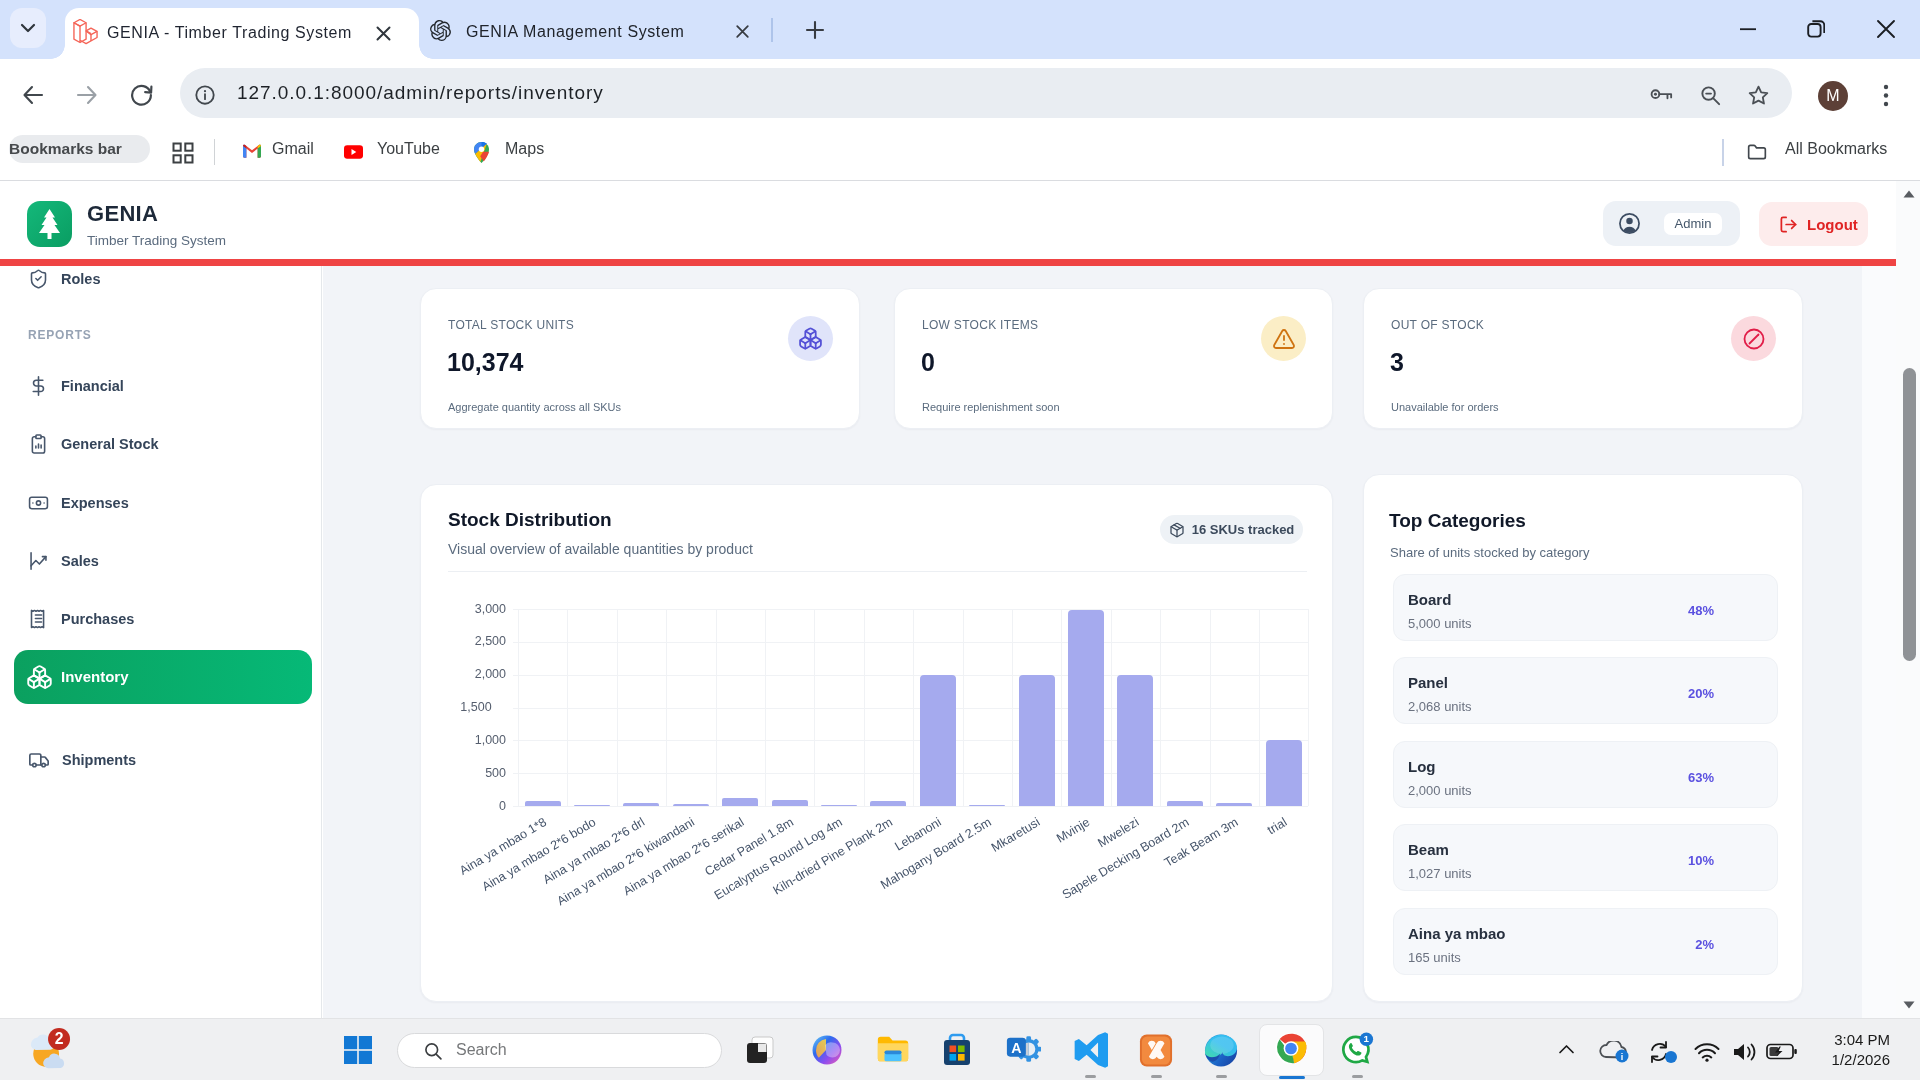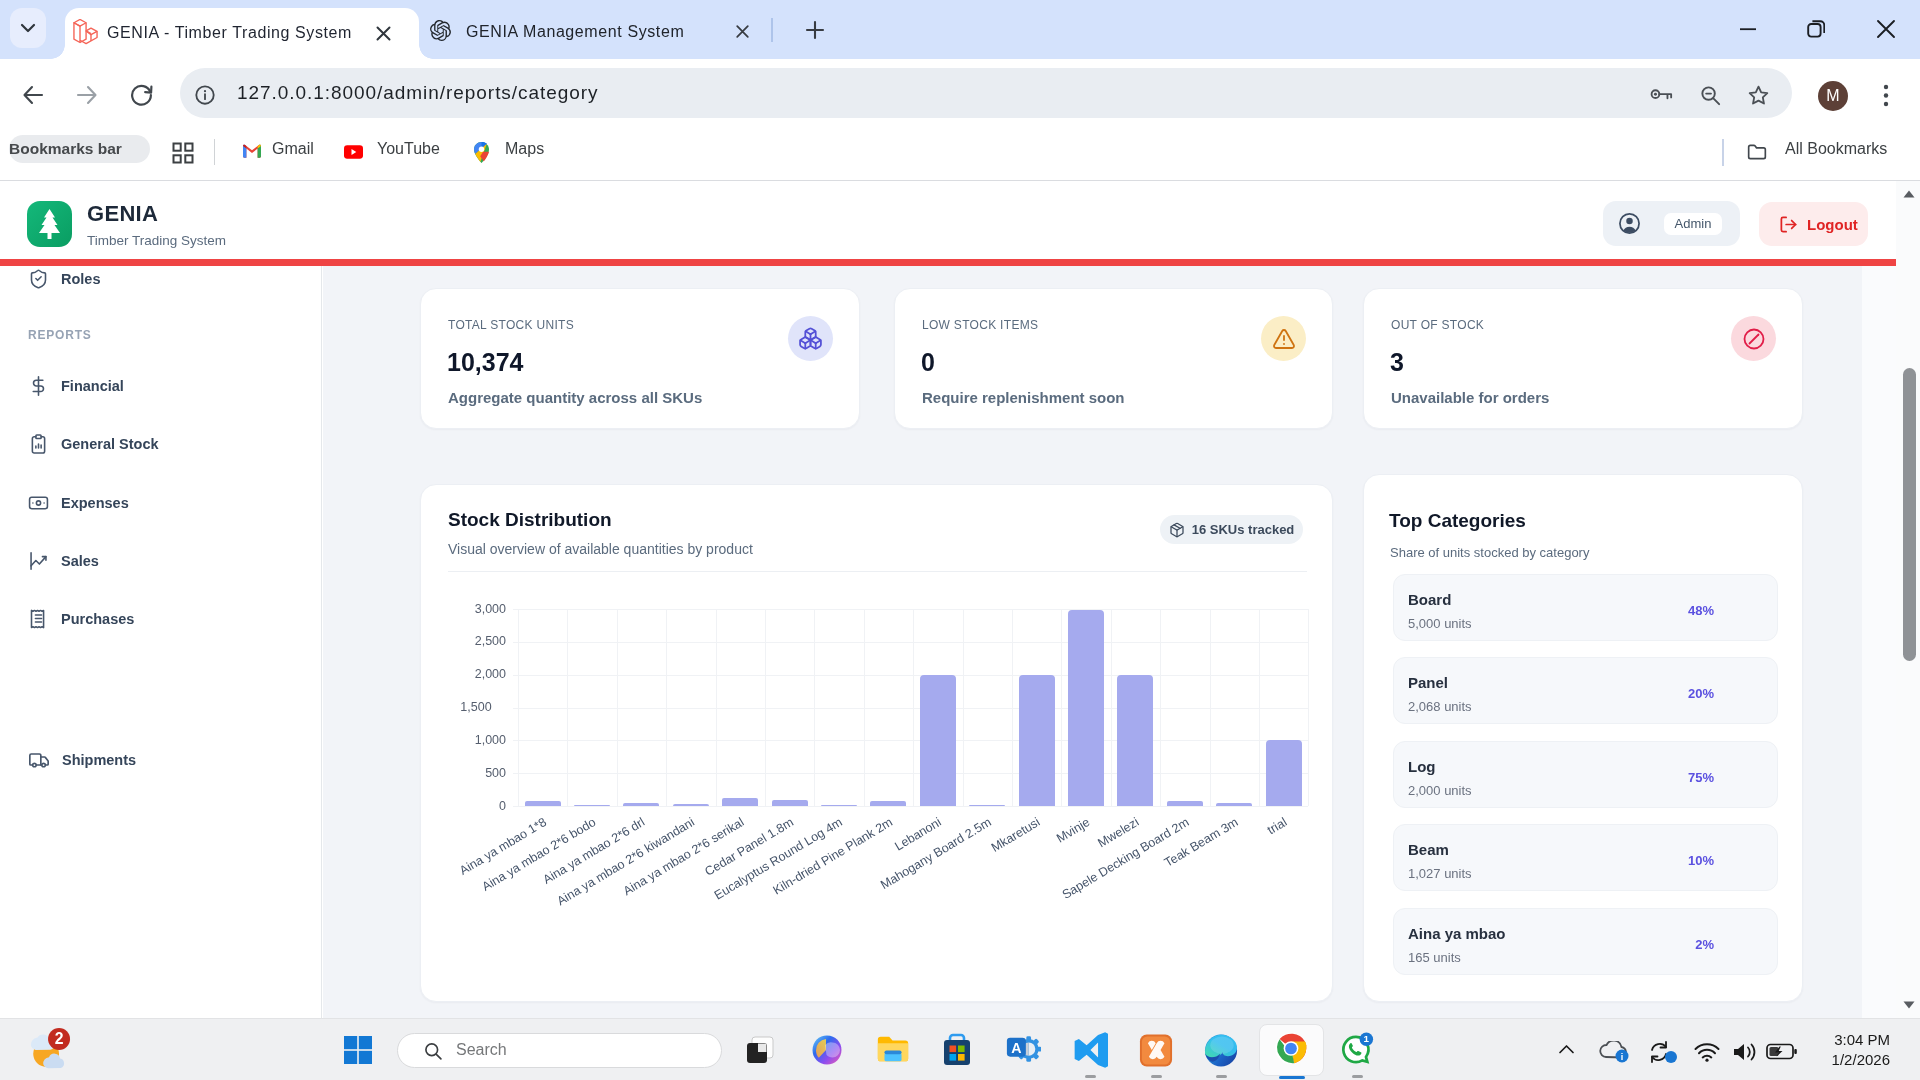--- a/index.html
+++ b/index.html
@@ -42,21 +42,21 @@
 .navitem svg { flex:0 0 auto; }
 #reportslabel { position:absolute; left:28px; top:62px; font-size:12px; font-weight:700; color:#97a3b4; letter-spacing:0.8px; }
 #invpill { position:absolute; left:14px; top:384px; width:298px; height:54px; border-radius:14px; background:linear-gradient(90deg,#0ba05f,#06b977); }
 #invpill .lbl { position:absolute; left:47px; top:18px; color:#fff; font-size:15px; font-weight:700; }
 
 
 #main { position:absolute; left:323px; top:266px; width:1573px; height:752px; background:#f2f4f8; }
 .card { position:absolute; background:#fff; border:1px solid #eceff4; border-radius:16px; box-shadow:0 1px 2px rgba(16,24,40,.04); }
 .statlabel { position:absolute; left:27px; top:29px; font-size:12px; font-weight:400; color:#5a6b7e; letter-spacing:0.3px; }
 .statvalue { position:absolute; left:26px; top:59px; font-size:25px; font-weight:700; color:#0f172a; }
-.statcap { position:absolute; left:27px; top:100px; font-size:15px; color:#5a6b7e;font-weight:bold; }
+.statcap { position:absolute; left:27px; top:112px; font-size:11px; color:#5a6b7e; }
 .staticon { position:absolute; width:45px; height:45px; border-radius:50%; display:flex; align-items:center; justify-content:center; }
 
 
 #charttitle { position:absolute; left:27px; top:24px; font-size:19px; font-weight:700; color:#101828; }
 #chartsub { position:absolute; left:27px; top:56px; font-size:14px; color:#5b6b7e; }
 #chip { position:absolute; left:739px; top:30px; width:143px; height:29px; border-radius:15px; background:#eef2f6; display:flex; align-items:center; justify-content:center; gap:7px; font-size:13px; font-weight:700; color:#3c4a5c; }
 #chartsep { position:absolute; left:27px; top:86px; width:859px; height:1px; background:#eceff3; }
 .gridh { position:absolute; background:#f0f2f5; height:1px; }
 .gridv { position:absolute; background:#f0f2f5; width:1px; }
 .ylab { position:absolute; width:60px; text-align:right; font-size:12.5px; color:#555e6e; }
@@ -142,21 +142,21 @@
   <svg style="position:absolute;left:129px;top:23px;" width="25" height="25" viewBox="0 0 24 24" fill="none">
       <path d="M20.4 9.5 A 9 9 0 1 0 21 12.5" stroke="#41474d" stroke-width="2.1" fill="none" stroke-linecap="round"></path>
       <path d="M21.5 4.5 L21.2 10.2 L15.5 9.7" stroke="#41474d" stroke-width="2.1" fill="none" stroke-linecap="round" stroke-linejoin="round"></path>
     </svg>
   <div id="addrpill"></div>
   <svg style="position:absolute;left:194px;top:25px;" width="22" height="22" viewBox="0 0 24 24" fill="none">
       <circle cx="12" cy="12" r="9.5" stroke="#41474d" stroke-width="2"></circle>
       <path d="M12 11 L12 16.5" stroke="#41474d" stroke-width="2" stroke-linecap="round"></path>
       <circle cx="12" cy="7.8" r="1.2" fill="#41474d"></circle>
     </svg>
-  <div id="urltext">127.0.0.1:8000/admin/reports/category</div>
+  <div id="urltext">127.0.0.1:8000/admin/reports/inventory</div>
   <svg style="position:absolute;left:1649px;top:26px;" width="24" height="22" viewBox="0 0 26 22" fill="none">
       <circle cx="7" cy="9" r="4.2" stroke="#4a4f55" stroke-width="2"></circle>
       <circle cx="7" cy="9" r="1.6" fill="#4a4f55"></circle>
       <path d="M11 9 H24 M20 9 v4.5 M24 9 v3.5" stroke="#4a4f55" stroke-width="2" stroke-linecap="round"></path>
     </svg>
   <svg style="position:absolute;left:1699px;top:25px;" width="23" height="23" viewBox="0 0 24 24" fill="none">
       <circle cx="10" cy="10" r="6.5" stroke="#4a4f55" stroke-width="2"></circle>
       <path d="M7.5 10 h5 M15 15 L21 21" stroke="#4a4f55" stroke-width="2" stroke-linecap="round"></path>
     </svg>
   <svg style="position:absolute;left:1747px;top:25px;" width="23" height="23" viewBox="0 0 24 24" fill="none">
@@ -275,20 +275,37 @@
       </svg>
     Sales</div>
   <div class="navitem" id="nav-pur" style="top:341px; height:24px;">
     <svg width="21" height="22" viewBox="0 0 24 24" fill="none" stroke="#47566b" stroke-width="1.8" stroke-linecap="round" stroke-linejoin="round">
         <path d="M4 2.2v19.6l1.7-.9 1.7.9 1.7-.9 1.8.9 1.7-.9 1.7.9 1.7-.9 1.8.9V2.2l-1.8.9-1.7-.9-1.7.9-1.7-.9-1.8.9-1.7-.9-1.7.9z"></path>
         <path d="M15.5 7.5h-7"></path>
         <path d="M15.5 11.5h-7"></path>
         <path d="M15.5 15.5h-7"></path>
       </svg>
     Purchases</div>
+  <div id="invpill">
+    <svg style="position:absolute;left:12px;top:13px;" width="27" height="28" viewBox="0 0 24 24" fill="none" stroke="#ffffff" stroke-width="1.7" stroke-linecap="round" stroke-linejoin="round">
+        <path d="M2.97 12.92A2 2 0 0 0 2 14.63v3.24a2 2 0 0 0 .97 1.71l3 1.8a2 2 0 0 0 2.06 0L12 19v-5.5l-5-3-4.03 2.42Z"></path>
+        <path d="m7 16.5-4.74-2.85"></path>
+        <path d="m7 16.5 5-3"></path>
+        <path d="M7 16.5v5.17"></path>
+        <path d="M12 13.5V19l3.97 2.38a2 2 0 0 0 2.06 0l3-1.8a2 2 0 0 0 .97-1.71v-3.24a2 2 0 0 0-.97-1.71L17 10.5l-5 3Z"></path>
+        <path d="m17 16.5-5-3"></path>
+        <path d="m17 16.5 4.74-2.85"></path>
+        <path d="M17 16.5v5.17"></path>
+        <path d="M7.97 4.42A2 2 0 0 0 7 6.13v4.37l5 3 5-3V6.13a2 2 0 0 0-.97-1.71l-3-1.8a2 2 0 0 0-2.06 0l-3 1.8Z"></path>
+        <path d="M12 8 7.26 5.15"></path>
+        <path d="m12 8 4.74-2.85"></path>
+        <path d="M12 13.5V8"></path>
+      </svg>
+    <div class="lbl">Inventory</div>
+  </div>
   <div class="navitem" id="nav-shp" style="top:482px; height:24px;">
     <svg width="22" height="22" viewBox="0 0 24 24" fill="none" stroke="#47566b" stroke-width="1.8" stroke-linecap="round" stroke-linejoin="round">
         <path d="M14 17.5V7a1.5 1.5 0 0 0-1.5-1.5H3.5A1.5 1.5 0 0 0 2 7v9.5a1 1 0 0 0 1 1h1.5"></path>
         <path d="M14.5 17.5H9.5"></path>
         <path d="M19.5 17.5h1.5a1 1 0 0 0 1-1v-3.1a1 1 0 0 0-.22-.62l-2.9-3.63a1 1 0 0 0-.78-.37H14"></path>
         <circle cx="7" cy="17.5" r="1.9"></circle>
         <circle cx="17" cy="17.5" r="1.9"></circle>
       </svg>
     Shipments</div>
 </div>
@@ -430,21 +447,21 @@
       <div class="pc">48%</div>
     </div>
   <div class="catrow" style="top:182px;">
       <div class="nm">Panel</div>
       <div class="un">2,068 units</div>
       <div class="pc">20%</div>
     </div>
   <div class="catrow" style="top:266px;">
       <div class="nm">Log</div>
       <div class="un">2,000 units</div>
-      <div class="pc">75%</div>
+      <div class="pc">63%</div>
     </div>
   <div class="catrow" style="top:349px;">
       <div class="nm">Beam</div>
       <div class="un">1,027 units</div>
       <div class="pc">10%</div>
     </div>
   <div class="catrow" style="top:433px;">
       <div class="nm">Aina ya mbao</div>
       <div class="un">165 units</div>
       <div class="pc">2%</div>

